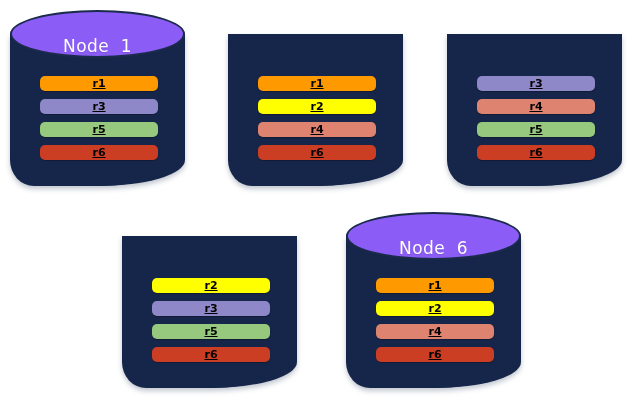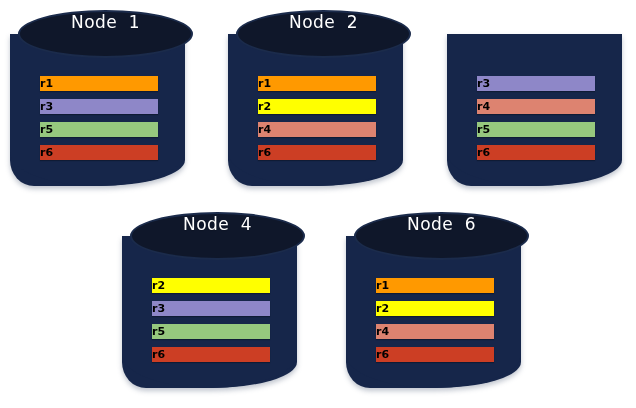--- a/index.html
+++ b/index.html
@@ -47,30 +47,30 @@
     top: 0;
     width: 175px;
     height: 152px;
     background: #16264a;
     border-radius: 0 0 50% 50% / 0 0 34px 34px;
   }
 
   
   .node .top {
     position: absolute;
-    left: 8px;
+    left: 0;
     top: 0;
     width: 175px;
     height: 48px;
-    background: #0f172a;
+    background: #8b5cf6;
     border: 2px solid #1b2b4b;
     border-radius: 50% / 50%;
     box-sizing: border-box;
     display: flex;
-    align-items: flex-start;
+    align-items: flex-end;
     justify-content: center;
   }
   .node .top-label {
     color: #ffffff;
     font-size: 17px;
     font-weight: 400;
     letter-spacing: 0.4px;
     white-space: pre;
     text-shadow: 0 1px 1px rgba(0,0,0,0.12);
   }
@@ -81,25 +81,26 @@
     left: 30px;
     top: 66px;
     width: 118px;
     display: flex;
     flex-direction: column;
     gap: 8px;
     z-index: 3;
   }
   .bar {
     height: 15px;
-    border-radius: 0;
+    border-radius: 5px;
     display: flex;
     align-items: center;
-    justify-content: flex-start;
+    justify-content: center;
     box-shadow: 0 1px 1px rgba(0,0,0,0.28);
+    text-decoration: underline;
   }
   .bar-label {
     font-size: 11px;
     font-weight: bold;
     color: #000000;
     line-height: 1;
   }
 
   
   .node-1 { left: 10px;  top: 10px;  }
@@ -133,23 +134,20 @@
         <div class="bar" style="background: rgb(204, 62, 36);">
           <span class="bar-label">r6</span>
         </div>
       </div>
   </div>
 
   <div class="node node-2">
     <div class="body">
       <div class="body-inner"></div>
     </div>
-    <div class="top">
-      <span class="top-label">Node  2</span>
-    </div>
     <div class="bars">
         <div class="bar" style="background: rgb(255, 153, 0);">
           <span class="bar-label">r1</span>
         </div>
         <div class="bar" style="background: rgb(255, 255, 0);">
           <span class="bar-label">r2</span>
         </div>
         <div class="bar" style="background: rgb(221, 131, 112);">
           <span class="bar-label">r4</span>
         </div>
@@ -176,23 +174,20 @@
         <div class="bar" style="background: rgb(204, 62, 36);">
           <span class="bar-label">r6</span>
         </div>
       </div>
   </div>
 
   <div class="node node-4">
     <div class="body">
       <div class="body-inner"></div>
     </div>
-    <div class="top">
-      <span class="top-label">Node  4</span>
-    </div>
     <div class="bars">
         <div class="bar" style="background: rgb(255, 255, 0);">
           <span class="bar-label">r2</span>
         </div>
         <div class="bar" style="background: rgb(142, 135, 200);">
           <span class="bar-label">r3</span>
         </div>
         <div class="bar" style="background: rgb(150, 200, 126);">
           <span class="bar-label">r5</span>
         </div>

